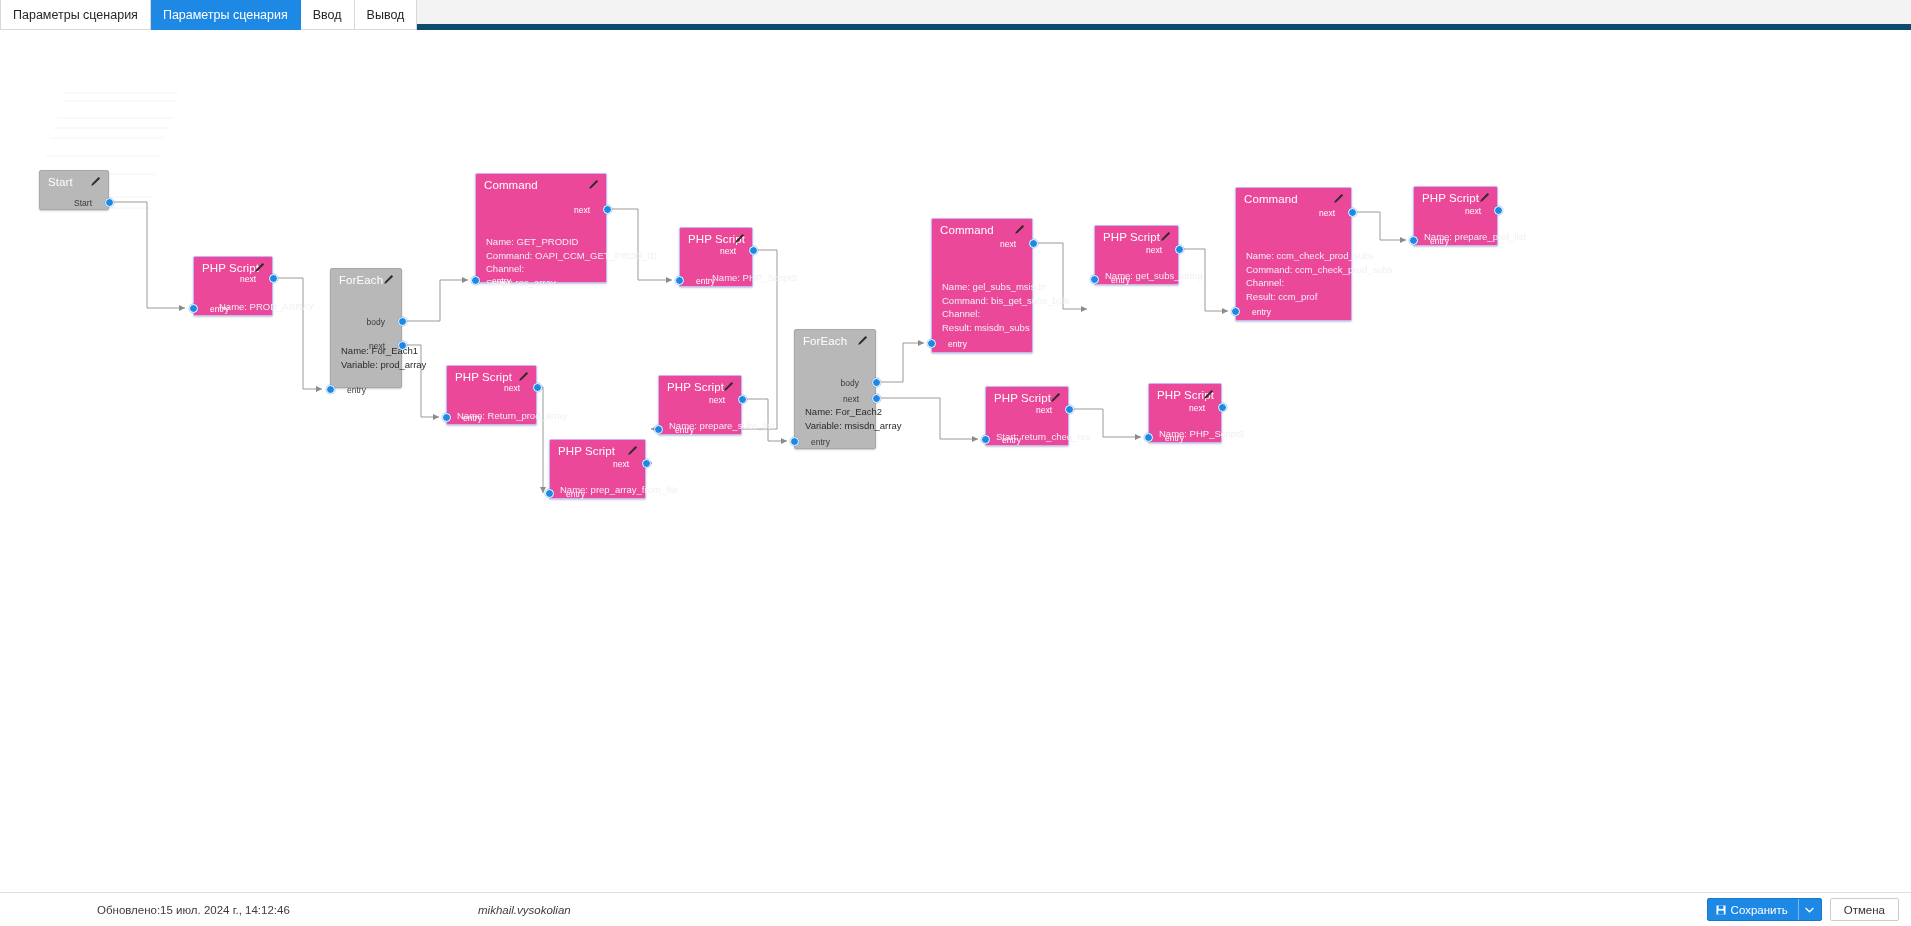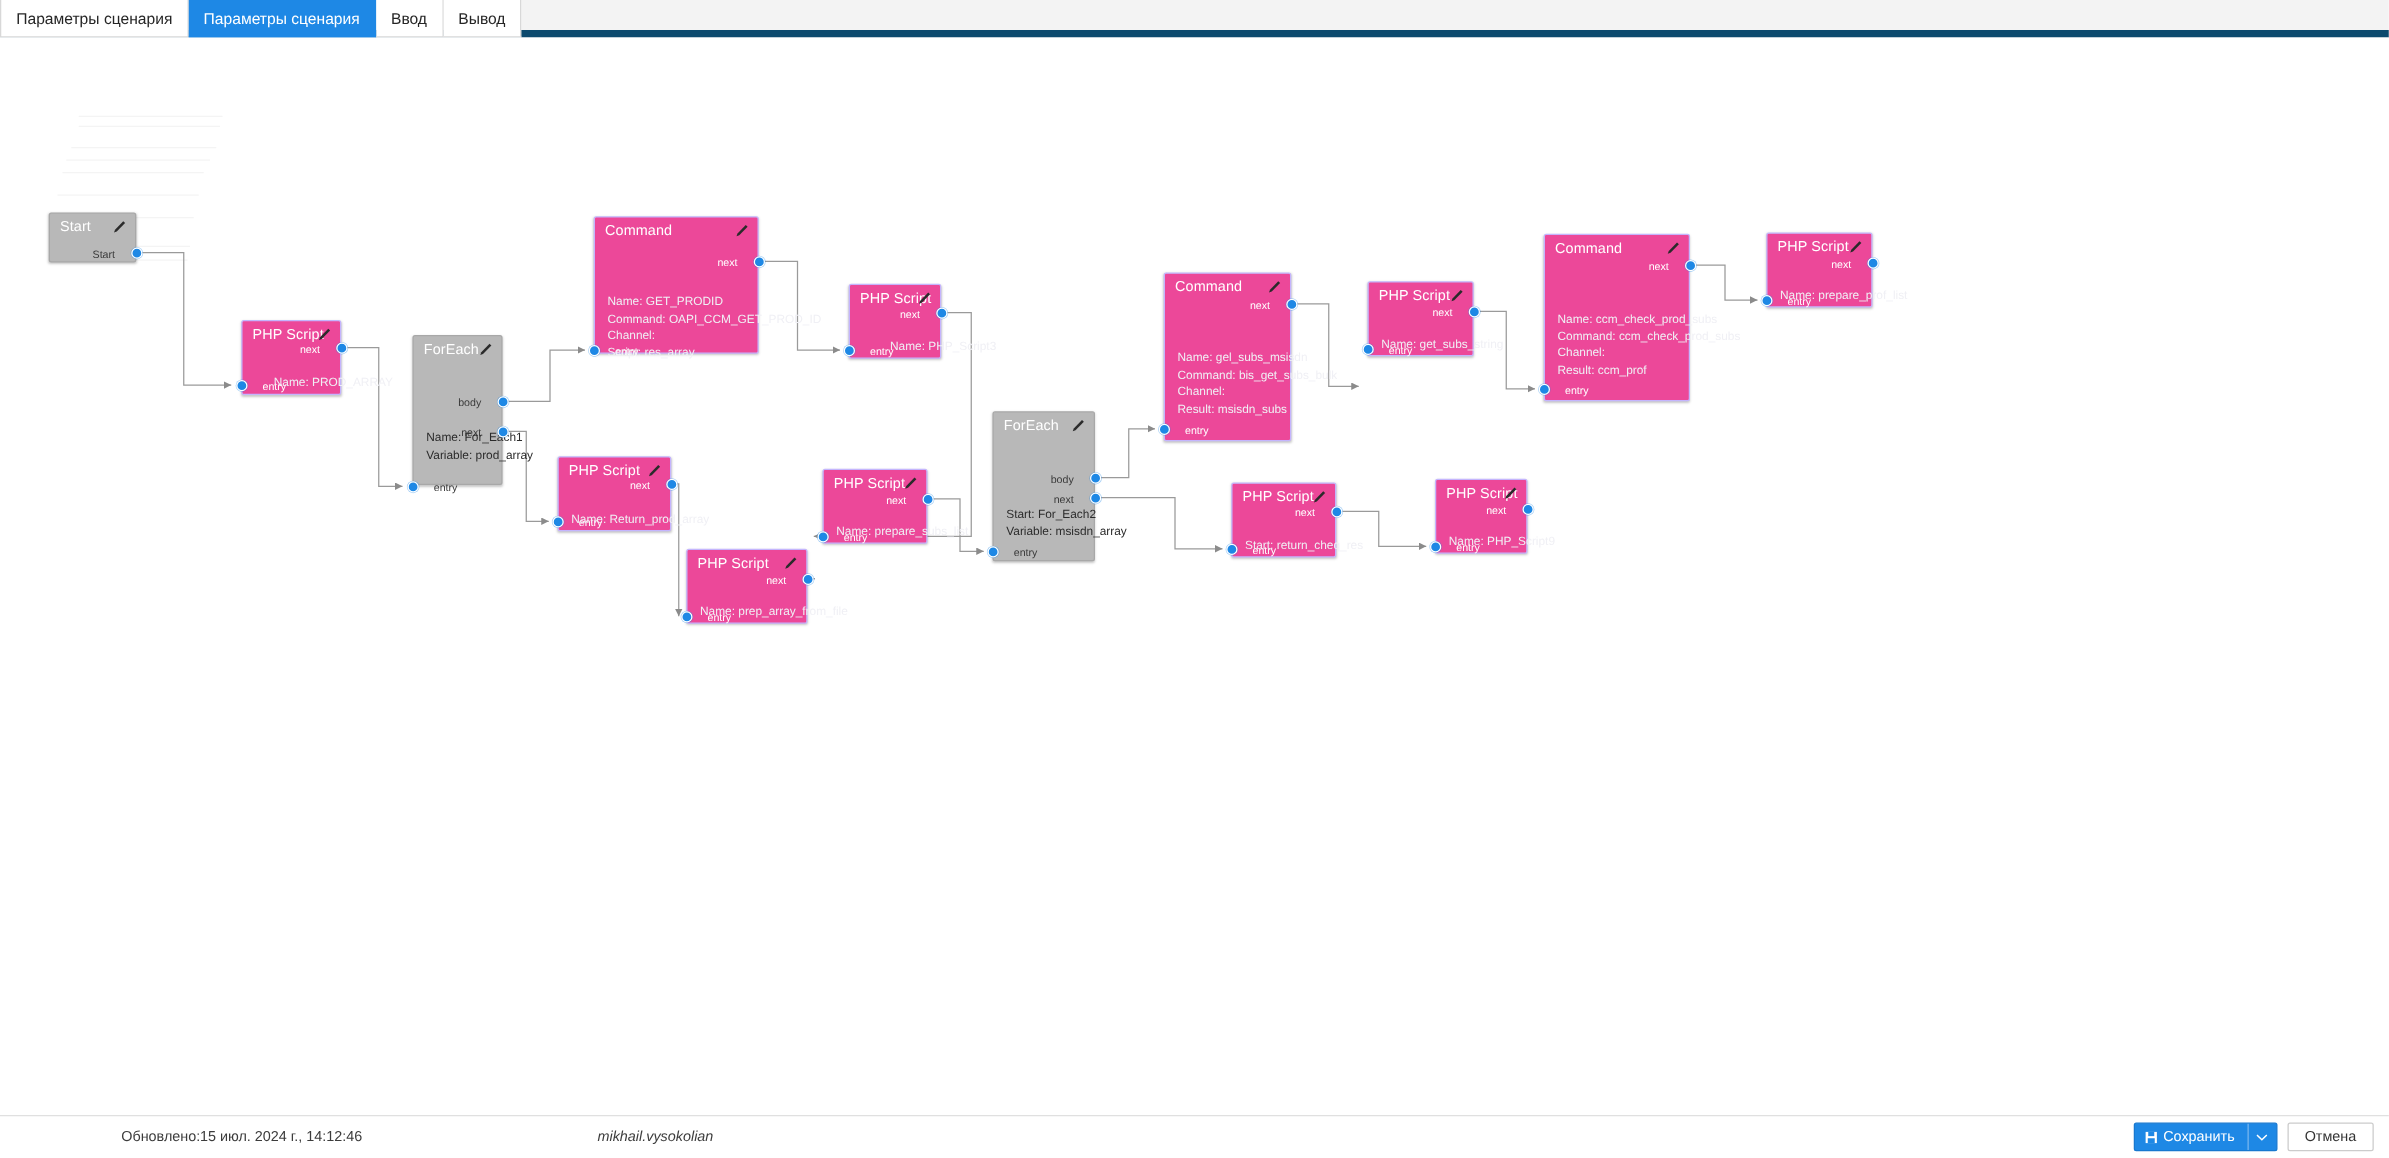--- a/index.html
+++ b/index.html
@@ -335,21 +335,21 @@
           <svg viewBox="0 0 11 11" width="11" height="11">
             <path d="M8.6,0.9 L10.1,2.4 L3.4,9.1 L1.2,9.9 L2,7.7 Z" fill="#2b2b2b"></path>
           </svg>
         </div>
         <div class="port-label right" style="top: 48px;">body</div>
         <div class="port" style="top: 48px; left: 77px;"></div>
         <div class="port-label right" style="top: 64px;">next</div>
         <div class="port" style="top: 64px; left: 77px;"></div>
         <div class="port-label left" style="top: 107px;">entry</div>
         <div class="port" style="top: 107px; left: -5px;"></div>
-        <div class="field" style="top: 76px;">Start: For_Each2</div>
+        <div class="field" style="top: 76px;">Name: For_Each2</div>
         <div class="field" style="top: 89.5px;">Variable: msisdn_array</div>
       </div>
       <div class="node purple" style="left: 931px; top: 188px; width: 102px; height: 135px;">
         <div class="title">Command</div>
         <div class="pencil">
           <svg viewBox="0 0 11 11" width="11" height="11">
             <path d="M8.6,0.9 L10.1,2.4 L3.4,9.1 L1.2,9.9 L2,7.7 Z" fill="#2b2b2b"></path>
           </svg>
         </div>
         <div class="port-label right" style="top: 20px;">next</div>

